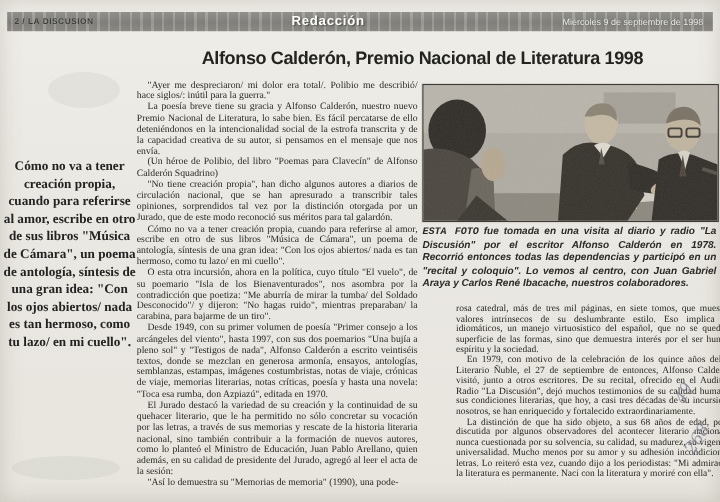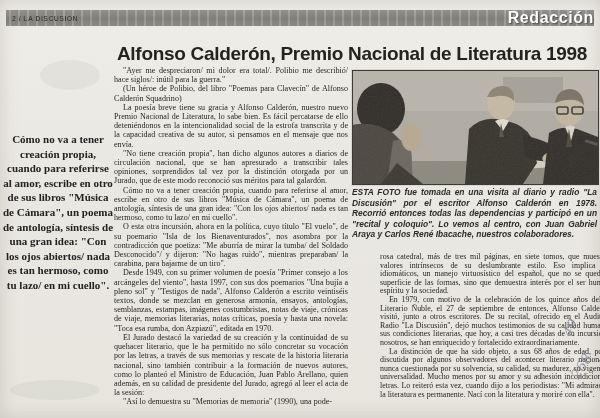--- a/index.html
+++ b/index.html
@@ -13,27 +13,27 @@
   
   .bar{
     position:absolute;left:6px;top:10px;width:588px;height:16px;
     background:
       repeating-linear-gradient(90deg,rgba(60,60,58,.18) 0 3px,rgba(255,255,255,.08) 3px 5px,rgba(80,80,76,.22) 5px 9px),
       linear-gradient(180deg,#a3a29d,#8e8d88 55%,#9a9994);
     display:flex;align-items:center;justify-content:space-between;
     font-family:"Liberation Sans",sans-serif;
   }
   .bar-left{font-size:7px;font-weight:bold;color:#3b3b38;letter-spacing:.4px;padding-left:6px;white-space:nowrap;text-shadow:0 0 1px rgba(255,255,255,.4);}
-  .bar-center{font-size:16px;font-weight:bold;color:#fdfdfb;letter-spacing:.6px;text-shadow:1px 1px 1px rgba(40,40,40,.55);}
+  .bar-center{font-size:11px;font-weight:bold;color:#fdfdfb;letter-spacing:.6px;text-shadow:1px 1px 1px rgba(40,40,40,.55);}
   .bar-right{font-size:7.5px;color:#ececea;padding-right:8px;white-space:nowrap;text-shadow:0 0 1px rgba(60,60,60,.6);}
   
   .headline{
     position:absolute;left:108px;top:30px;width:488px;text-align:center;
     font-family:"Liberation Sans",sans-serif;font-weight:bold;
-    font-size:19px;letter-spacing:-.3px;color:#232320;
+    font-size:15px;letter-spacing:-.3px;color:#232320;
   }
   .byline{
     position:absolute;left:300px;top:58px;width:292px;text-align:right;
     font-size:7.6px;font-weight:bold;font-style:italic;color:#33332f;margin-top:42px;
   }
   
   .pullquote{
     position:absolute;left:3px;top:132px;width:110px;
     font-size:11px;font-weight:bold;line-height:14.6px;text-align:center;color:#222;
   }
@@ -46,47 +46,48 @@
   .photo-frame{
     position:absolute;left:352px;top:70px;width:245px;height:113px;
     border:1px solid #3c3a36;background:#b5b1a8;box-shadow:0 0 0 1px #d9d7d0;
   }
   .photo-frame svg{display:block;}
   .caption{
     position:absolute;left:352px;top:187px;width:245px;
     font-family:"Liberation Sans",sans-serif;font-size:8.4px;font-weight:bold;
     font-style:italic;line-height:10.6px;color:#2a2a27;text-align:justify;
   }
-  .caption .lead{text-transform:uppercase;}
+  .caption .lead{text-transform:uppercase;font-family:Liberation Mono, monospace;}
   
   .hand{position:absolute;font-family:"DejaVu Serif",serif;font-style:italic;color:#7e7e92;opacity:.8;}
   .hand-a{left:562px;top:320px;font-size:13px;transform:rotate(-62deg);}
   .hand-b{left:568px;top:358px;font-size:14px;transform:rotate(-58deg);}
   
   .smudge{position:absolute;background:rgba(120,115,105,.08);border-radius:50%;}
 </style>
 </head>
 <body>
 
 <div class="page">
 
   <div class="bar">
     <span class="bar-left">2 / LA DISCUSION</span>
     <span class="bar-center">Redacción</span>
+    <span class="bar-right">Miércoles 9 de septiembre de 1998</span>
   </div>
 
   <h1 class="headline">Alfonso Calderón, Premio Nacional de Literatura 1998</h1>
   <div class="byline">Por Carlos René Ibacache I.</div>
 
   <div class="pullquote">Cómo no va a tener creación propia, cuando para referirse al amor, escribe en otro de sus libros "Música de Cámara", un poema de antología, síntesis de una gran idea: "Con los ojos abiertos/ nada es tan hermoso, como tu lazo/ en mi cuello".</div>
 
   <div class="col col-left">
     <p>"Ayer me despreciaron/ mi dolor era total/. Polibio me describió/ hace siglos/: inútil para la guerra."</p>
+    <p>La poesía breve tiene su gracia y Alfonso Calderón, nuestro nuevo Premio Nacional de Literatura, lo sabe bien. Es fácil percatarse de ello deteniéndonos en la intencionalidad social de la estrofa transcrita y de la capacidad creativa de su autor, si pensamos en el mensaje que nos envía.</p>
     <p>(Un héroe de Polibio, del libro "Poemas para Clavecín" de Alfonso Calderón Squadrino)</p>
-    <p>La poesía breve tiene su gracia y Alfonso Calderón, nuestro nuevo Premio Nacional de Literatura, lo sabe bien. Es fácil percatarse de ello deteniéndonos en la intencionalidad social de la estrofa transcrita y de la capacidad creativa de su autor, si pensamos en el mensaje que nos envía.</p>
     <p>"No tiene creación propia", han dicho algunos autores a diarios de circulación nacional, que se han apresurado a transcribir tales opiniones, sorprendidos tal vez por la distinción otorgada por un Jurado, que de este modo reconoció sus méritos para tal galardón.</p>
     <p>Cómo no va a tener creación propia, cuando para referirse al amor, escribe en otro de sus libros "Música de Cámara", un poema de antología, síntesis de una gran idea: "Con los ojos abiertos/ nada es tan hermoso, como tu lazo/ en mi cuello".</p>
     <p>O esta otra incursión, ahora en la política, cuyo título "El vuelo", de su poemario "Isla de los Bienaventurados", nos asombra por la contradicción que poetiza: "Me aburría de mirar la tumba/ del Soldado Desconocido"/ y dijeron: "No hagas ruido", mientras preparaban/ la carabina, para bajarme de un tiro".</p>
     <p>Desde 1949, con su primer volumen de poesía "Primer consejo a los arcángeles del viento", hasta 1997, con sus dos poemarios "Una bujía a pleno sol" y "Testigos de nada", Alfonso Calderón a escrito veintiséis textos, donde se mezclan en generosa armonía, ensayos, antologías, semblanzas, estampas, imágenes costumbristas, notas de viaje, crónicas de viaje, memorias literarias, notas críticas, poesía y hasta una novela: "Toca esa rumba, don Azpiazú", editada en 1970.</p>
     <p>El Jurado destacó la variedad de su creación y la continuidad de su quehacer literario, que le ha permitido no sólo concretar su vocación por las letras, a través de sus memorias y rescate de la historia literaria nacional, sino también contribuir a la formación de nuevos autores, como lo planteó el Ministro de Educación, Juan Pablo Arellano, quien además, en su calidad de presidente del Jurado, agregó al leer el acta de la sesión:</p>
     <p>"Así lo demuestra su "Memorias de memoria" (1990), una pode-</p>
   </div>
 
   <figure class="photo-frame" style="margin:0">
     <svg width="245" height="113" viewBox="0 0 245 113">

